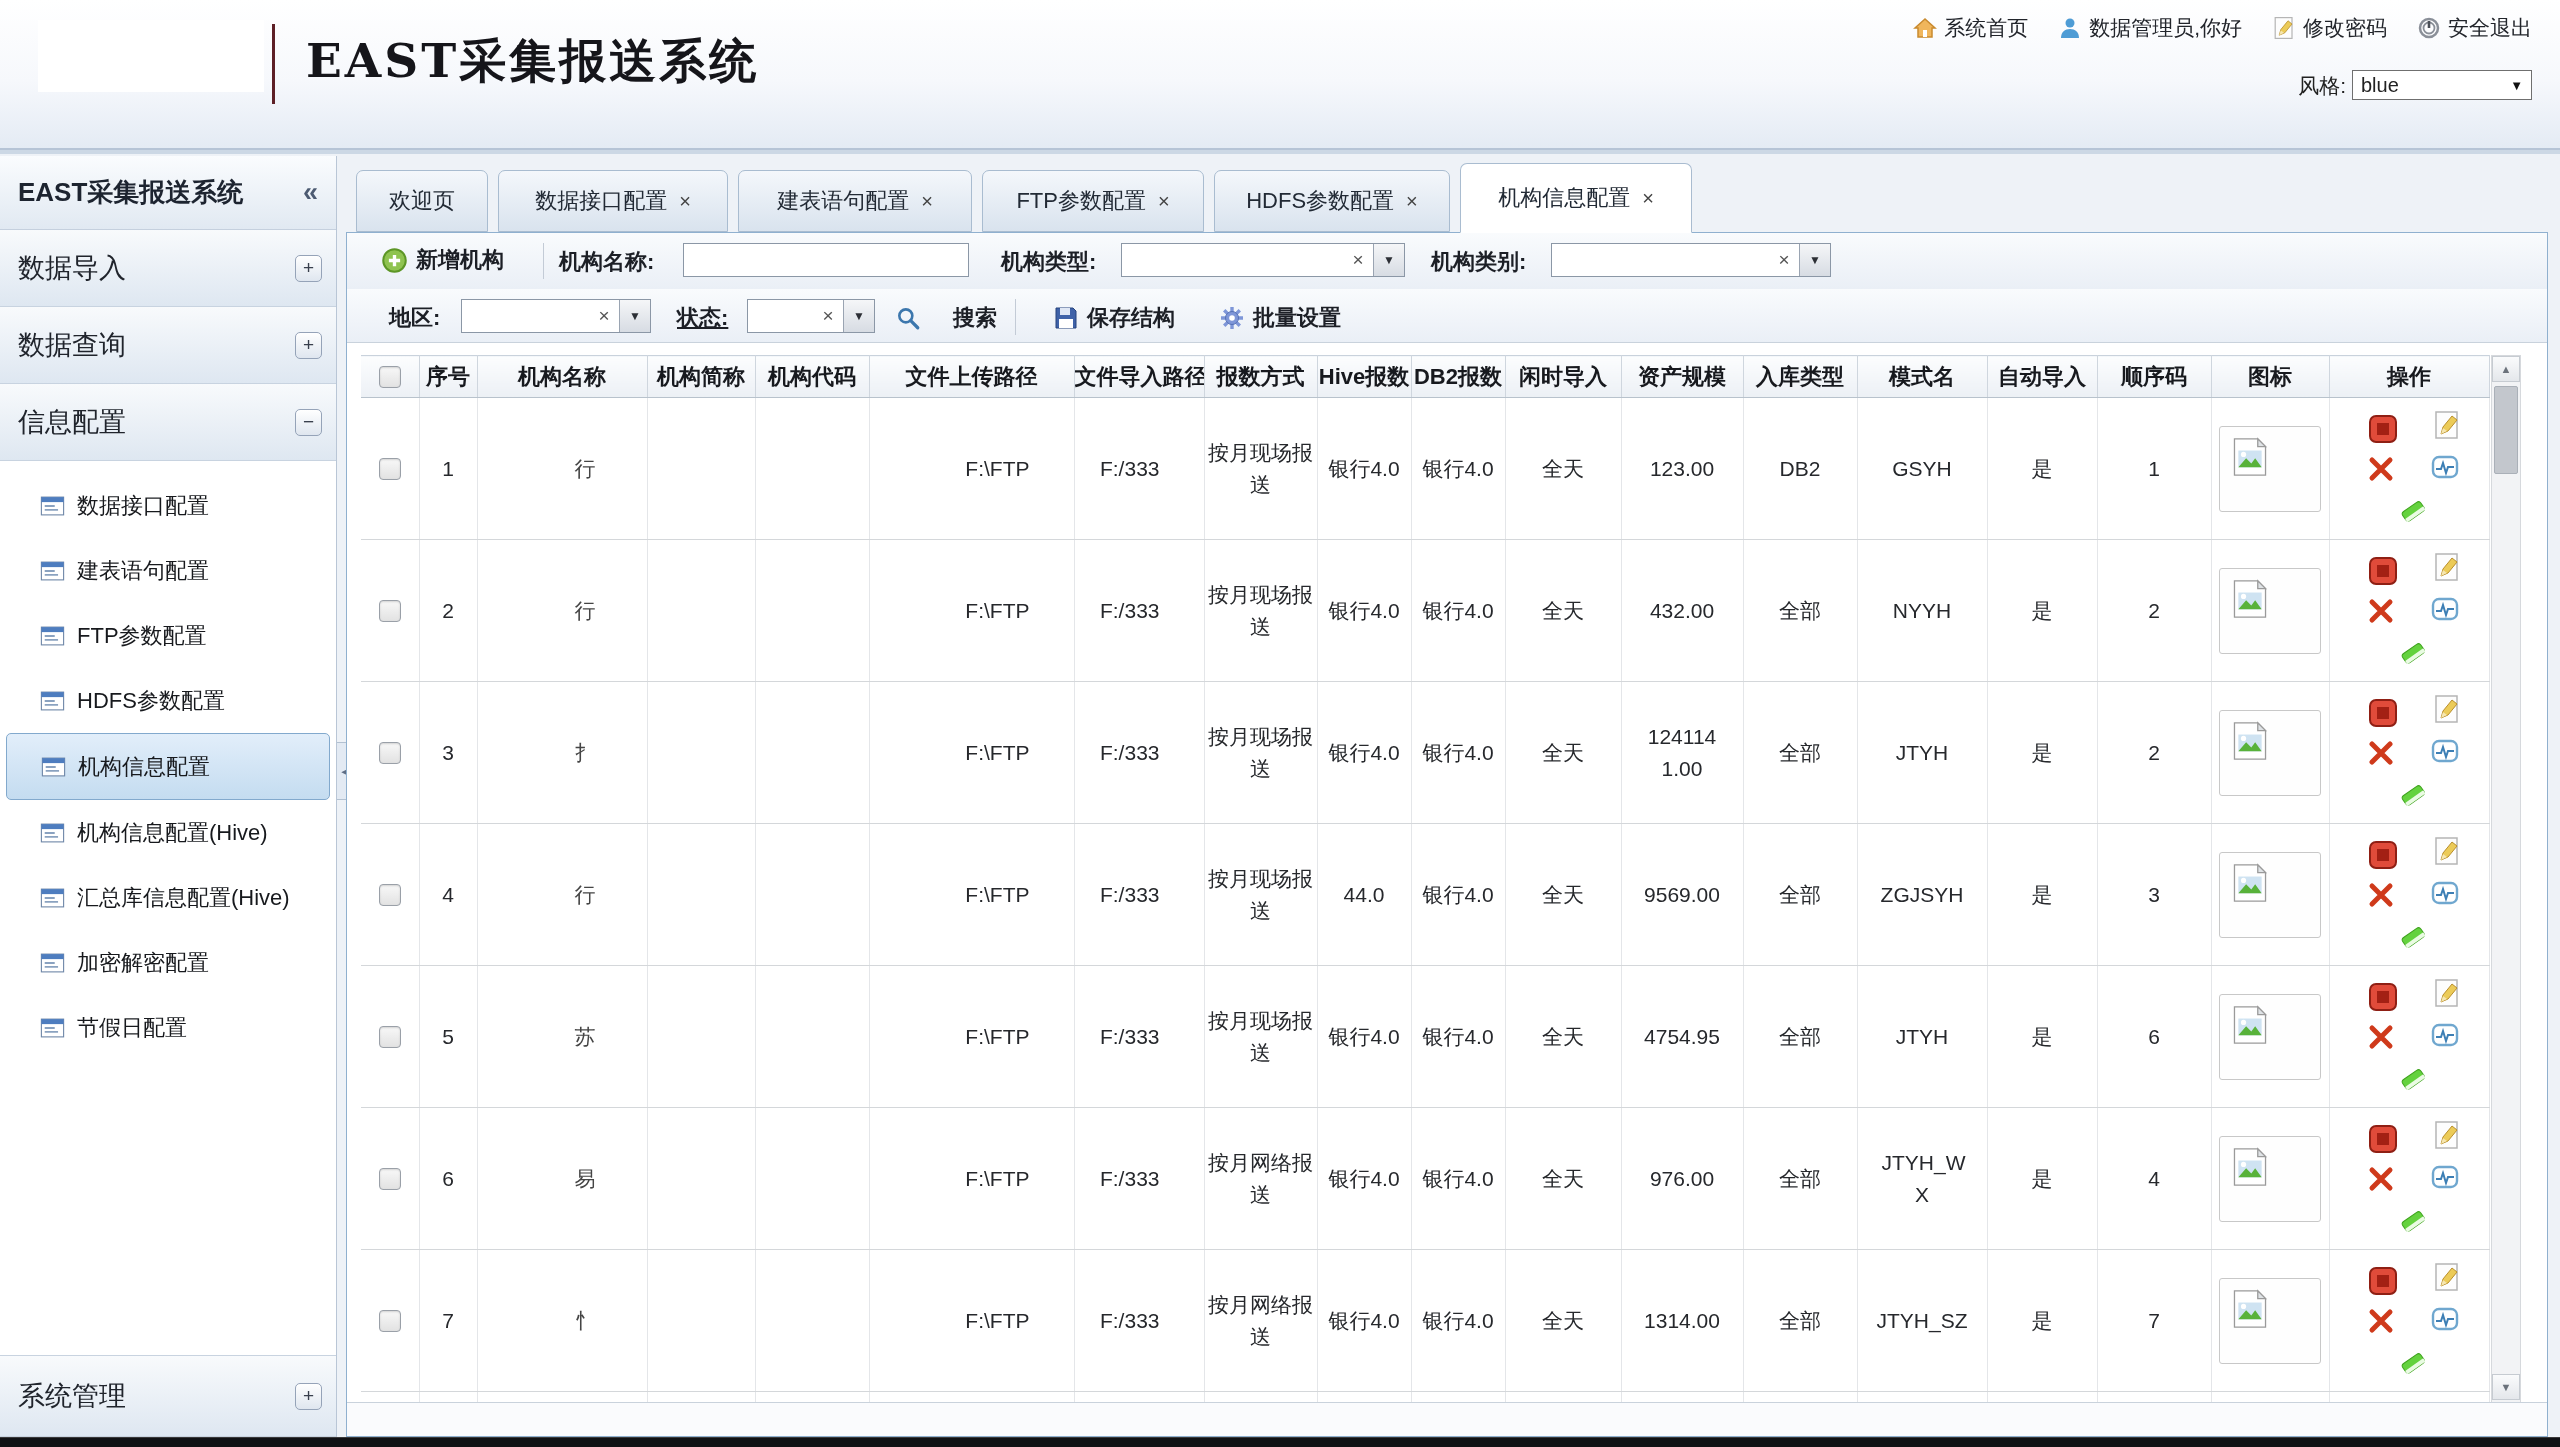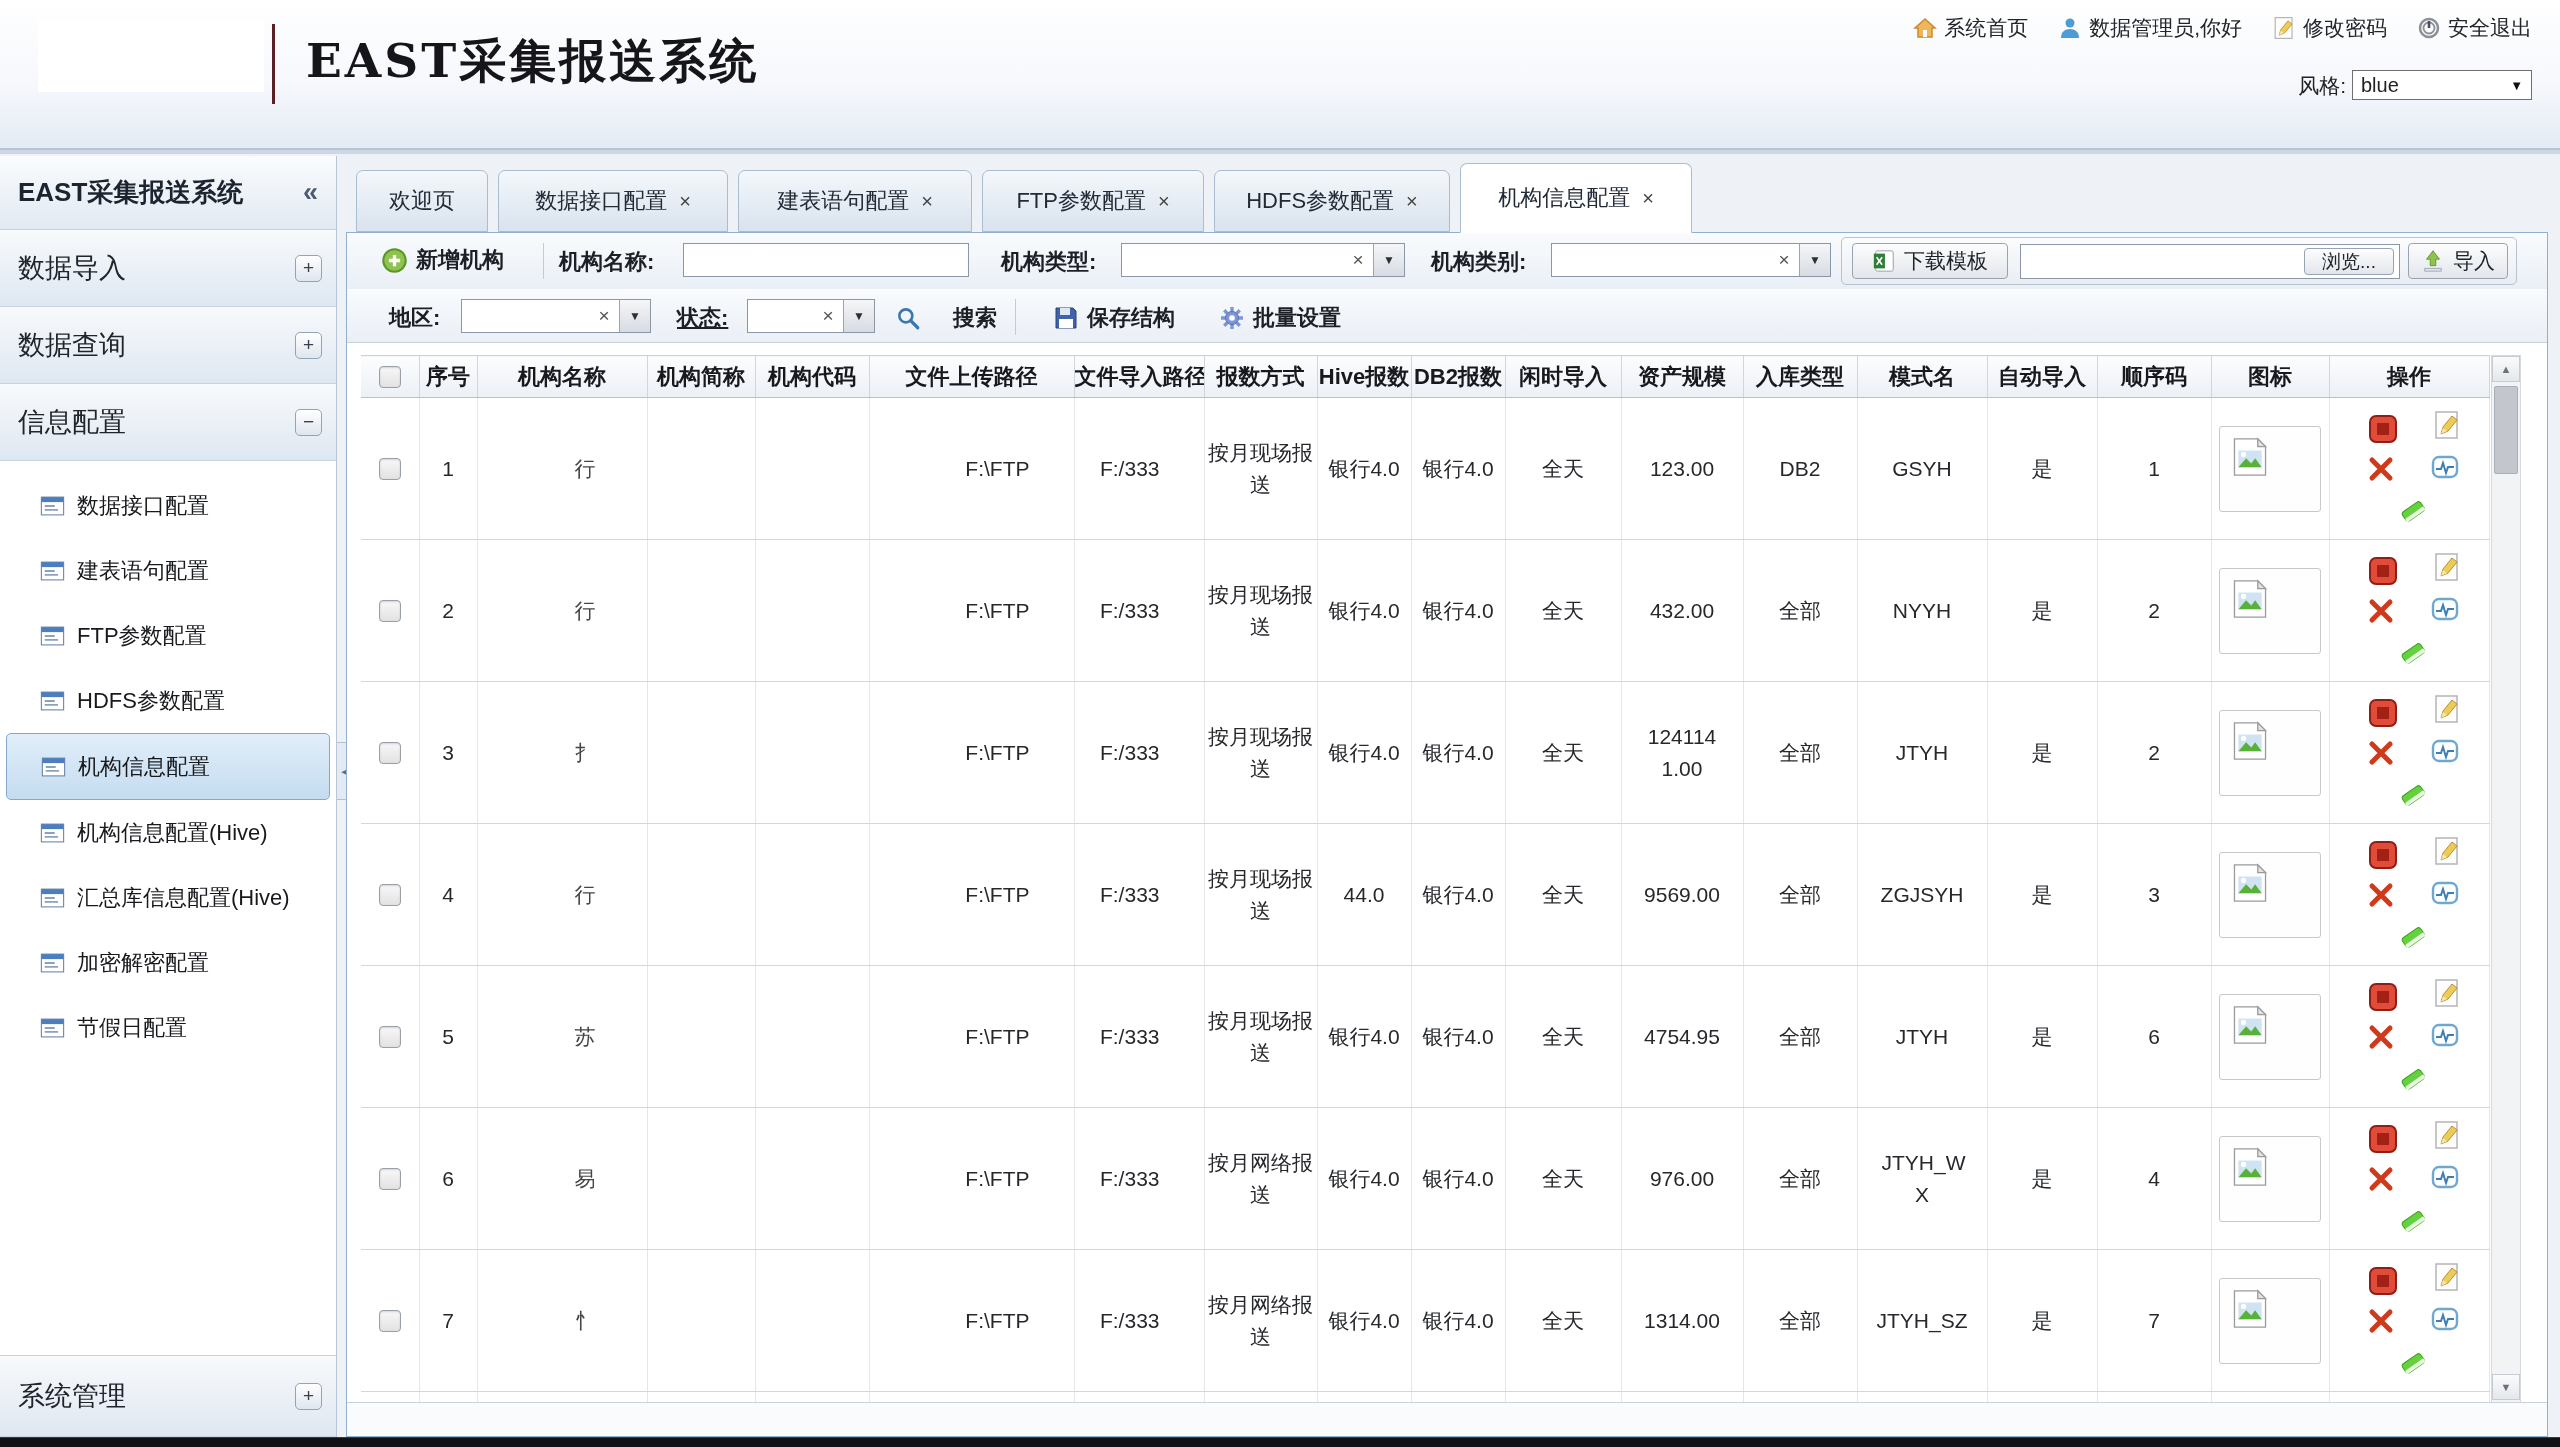--- a/index.html
+++ b/index.html
@@ -306,41 +306,20 @@
         <div class="combo" style="left:774px;width:284px;">
           <span class="val"></span>
           <span class="clr">×</span>
           <span class="drop">▼</span>
         </div>
         <span class="tlabel" style="left:1084px;">机构类别:</span>
         <div class="combo" style="left:1204px;width:280px;">
           <span class="val"></span>
           <span class="clr">×</span>
           <span class="drop">▼</span>
-        </div>
-        <div class="impgroup">
-          <div class="gbtn" style="left:10px;top:5px;width:156px;height:36px;">
-            <svg width="24" height="24" viewBox="0 0 26 26">
-                <rect x="4" y="2" width="19" height="22" rx="2" fill="#fff" stroke="#8d9aa8"></rect>
-                <rect x="2" y="5" width="12" height="16" fill="#2f7d38"></rect>
-                <path d="M5 9l6 8M11 9l-6 8" stroke="#fff" stroke-width="1.8"></path>
-              </svg>
-            <span>下载模板</span>
-          </div>
-          <div class="tinput" style="left:178px;top:6px;width:380px;height:35px;"></div>
-          <div class="gbtn" style="left:462px;top:10px;width:90px;height:27px;font-size:19px;">
-            <span>浏览...</span>
-          </div>
-          <div class="gbtn" style="left:566px;top:5px;width:100px;height:36px;">
-            <svg width="24" height="24" viewBox="0 0 26 26">
-                <path d="M13 2l7 9h-4v7h-6v-7H6z" fill="#8fc350" stroke="#5d9626"></path>
-                <path d="M4 21h18v3H4z" fill="#dfe5ec" stroke="#9aa6b5"></path>
-              </svg>
-            <span>导入</span>
-          </div>
         </div>
       </div>
 
       <div class="tb tb2">
         <span class="tlabel" style="left:42px;">地区:</span>
         <div class="combo" style="left:114px;width:190px;">
           <span class="val"></span>
           <span class="clr">×</span>
           <span class="drop">▼</span>
         </div>

